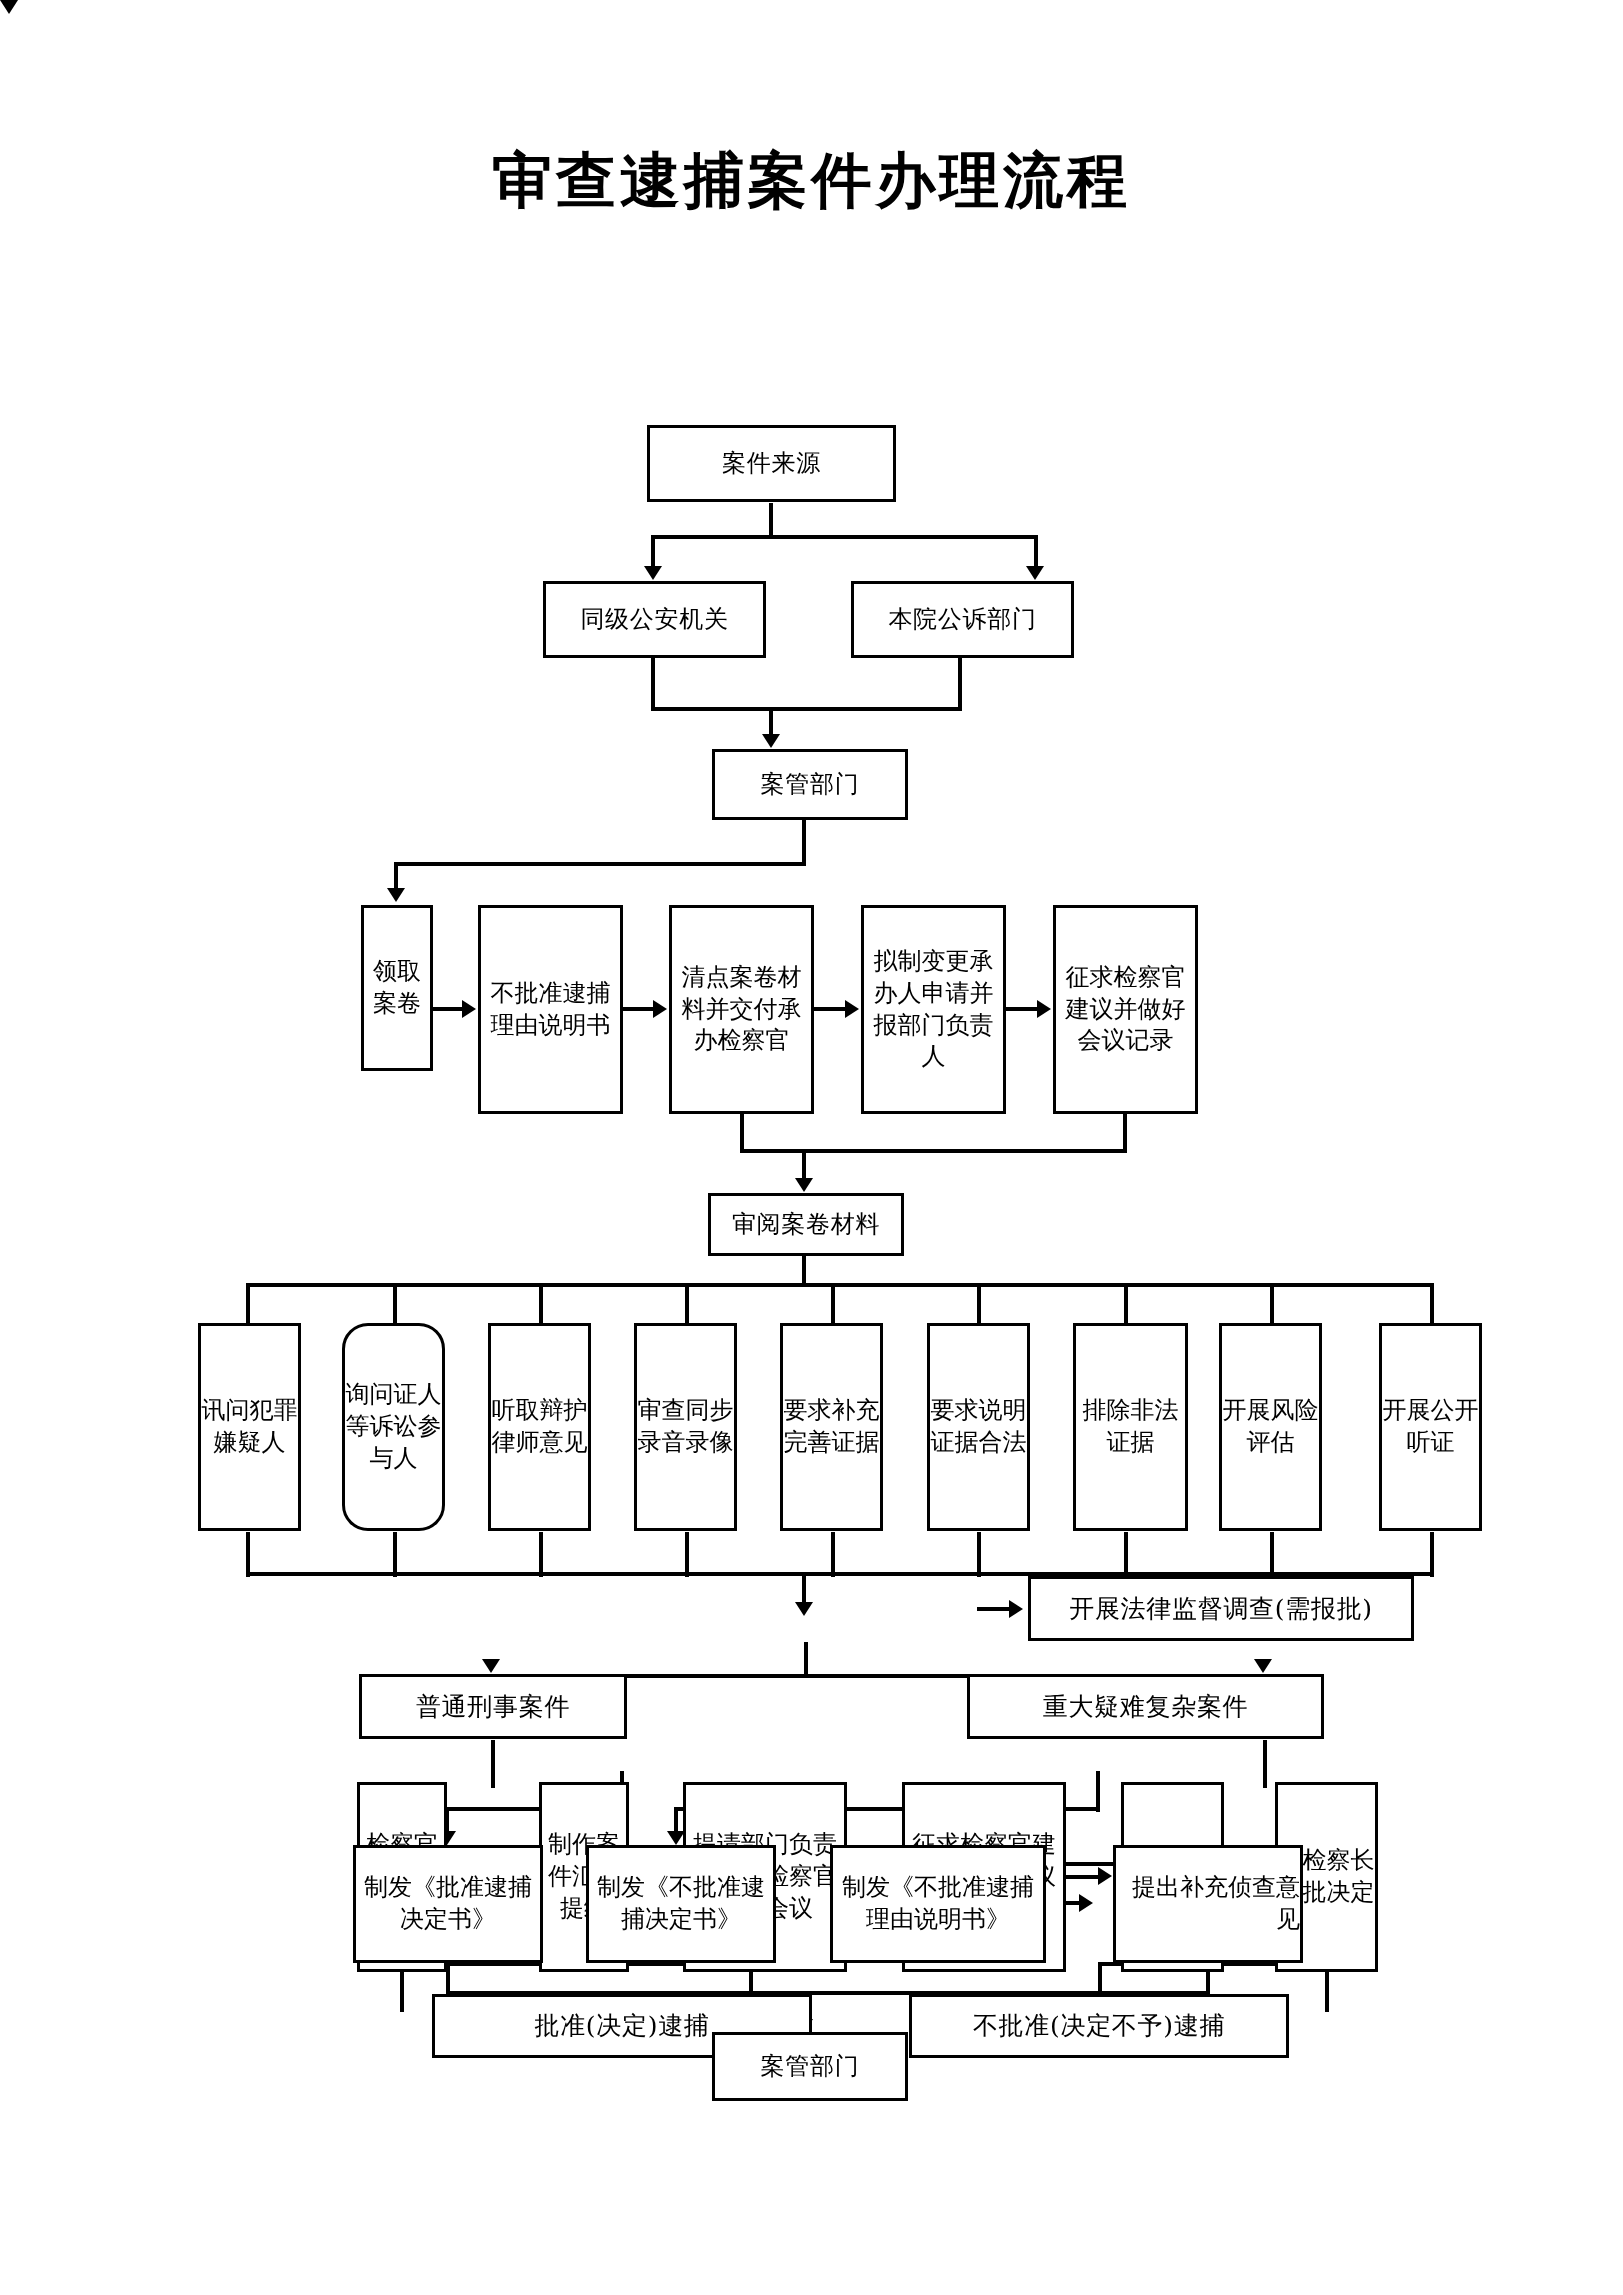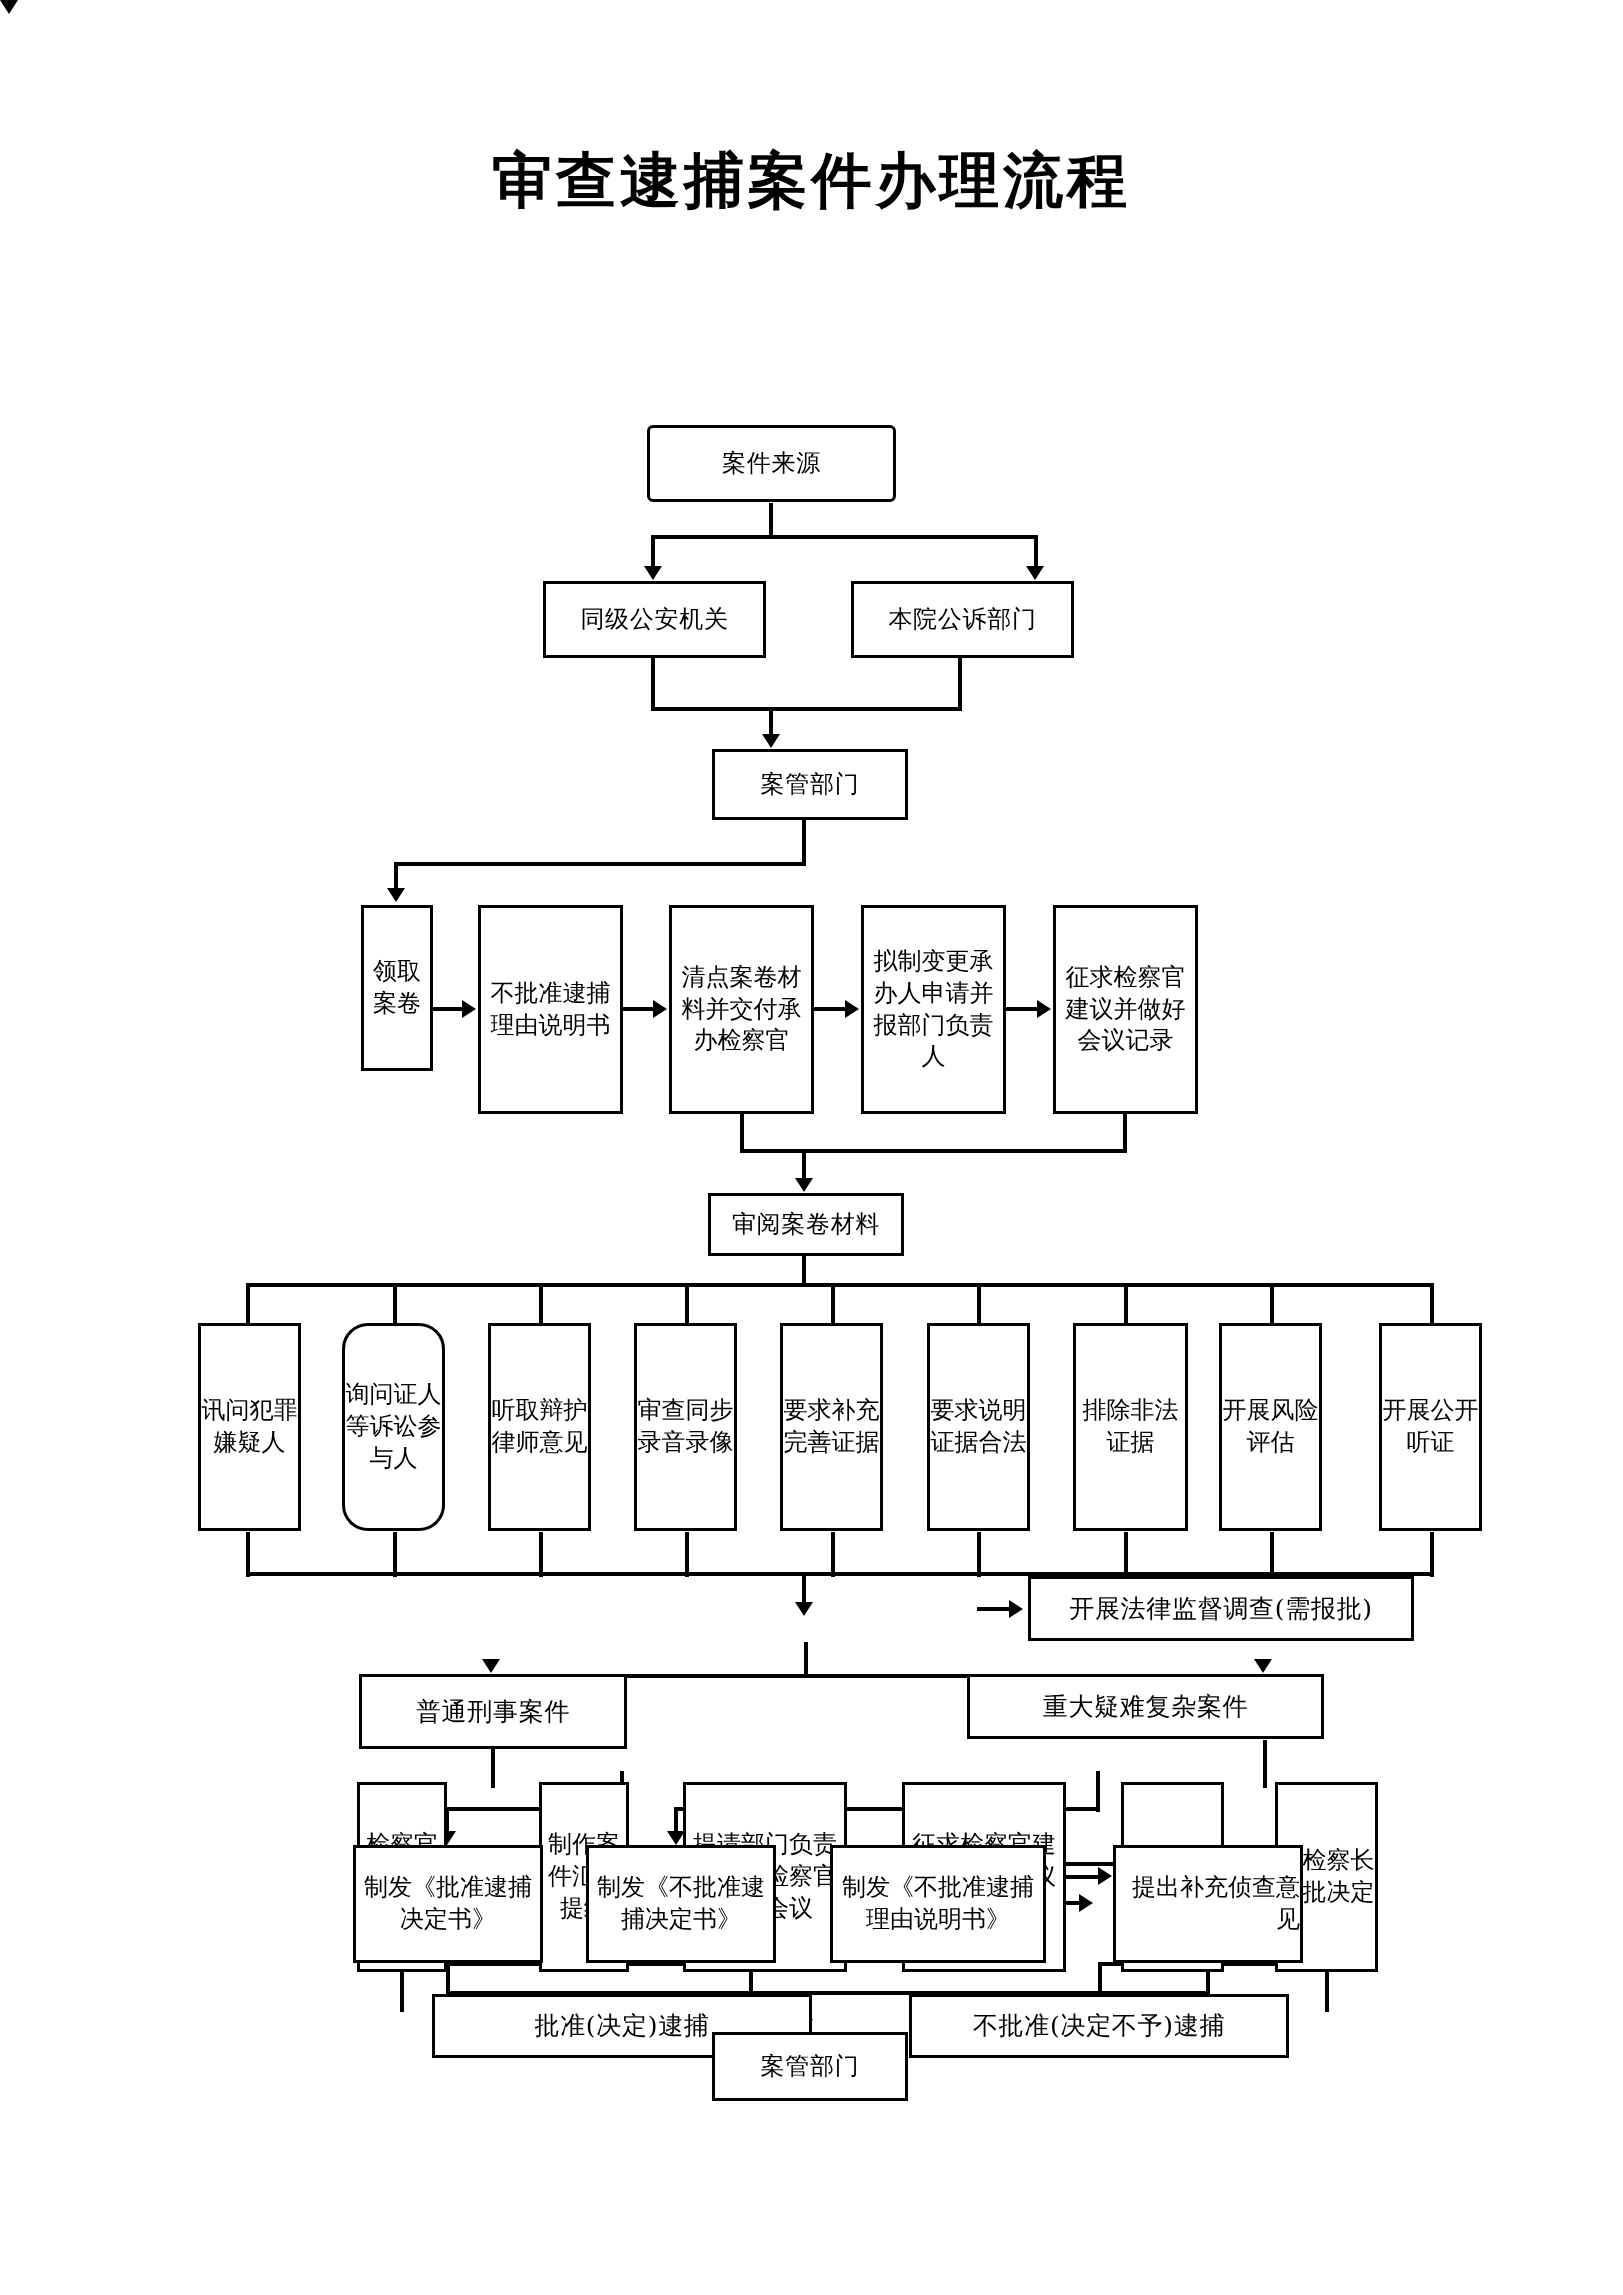--- a/index.html
+++ b/index.html
@@ -68,21 +68,21 @@
     z-index:3;
   }
 </style>
 </head>
 <body>
 
 <div id="page">
 
   <div id="title">审查逮捕案件办理流程</div>
 
-  <div class="node" style="left:647px;top:425px;width:249px;height:77px;border-radius:6px;">
+  <div class="node" style="left:647px;top:425px;width:249px;height:77px;">
     <span class="txt">案件来源</span>
   </div>
 
   <div class="ln vl" style="left:769px;top:503px;width:3.9px;height:36px;"></div>
   <div class="ln hl" style="left:651px;top:535px;width:386px;height:3.9px;"></div>
   <div class="ln vl" style="left:651px;top:535px;width:3.9px;height:33px;"></div>
   <div class="ln vl" style="left:1034px;top:535px;width:3.9px;height:33px;"></div>
   <div class="arw" style="left:644px;top:566px;"></div>
   <div class="arw" style="left:1026px;top:566px;"></div>
 
@@ -203,21 +203,21 @@
     <span class="txt">开展法律监督调查(需报批)</span>
   </div>
 
   <div class="ln vl" style="left: 804px; top: 1642px; width: 3.9px; height: 36px;"></div>
   <div class="ln hl" style="left: 489px; top: 1674px; width: 776px; height: 3.9px;"></div>
   <div class="ln vl" style="left: 489px; top: 1674px; width: 3.9px; height: 27.5px;"></div>
   <div class="ln vl" style="left: 1261px; top: 1674px; width: 3.9px; height: 27.5px;"></div>
   <div class="arw" style="left: 482px; top: 1659px;"></div>
   <div class="arw" style="left: 1254px; top: 1659px;"></div>
 
-  <div class="node wide" style="left: 359px; top: 1674px; width: 268px; height: 75px;">
+  <div class="node wide" style="left: 359px; top: 1674px; width: 268px; height: 65px;">
     <span class="txt">普通刑事案件</span>
   </div>
   <div class="node wide" style="left: 967px; top: 1674px; width: 357px; height: 65px;">
     <span class="txt">重大疑难复杂案件</span>
   </div>
 
   <div class="ln vl" style="left: 491px; top: 1740px; width: 3.9px; height: 48px;"></div>
   <div class="ln hl" style="left:402px;top:1862px;width:93px;height:3.9px;"></div>
   <div class="ln vl" style="left:402px;top:1862px;width:3.9px;height:27.5px;"></div>
   <div class="arw" style="left:395px;top:1887px;"></div>

